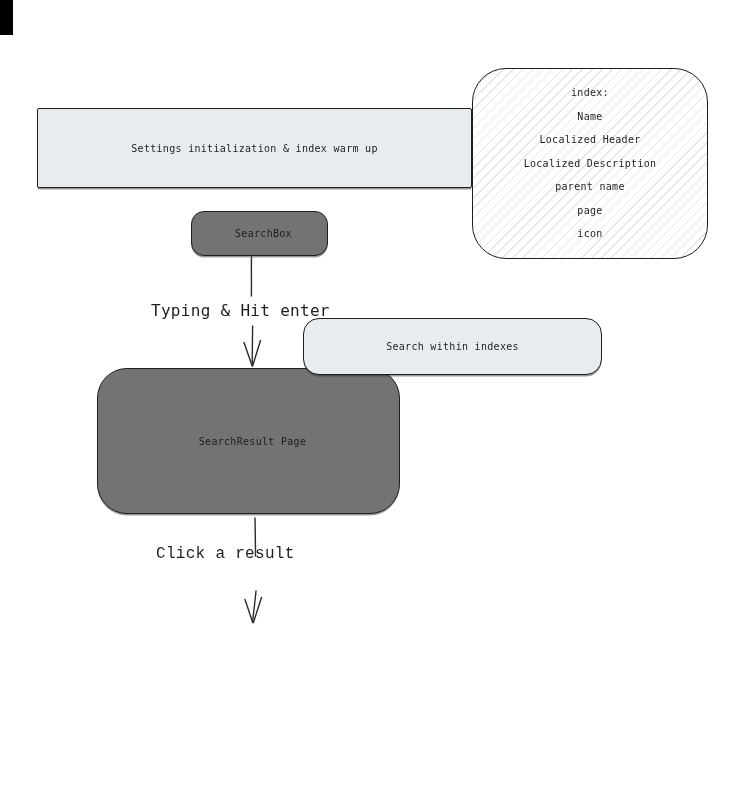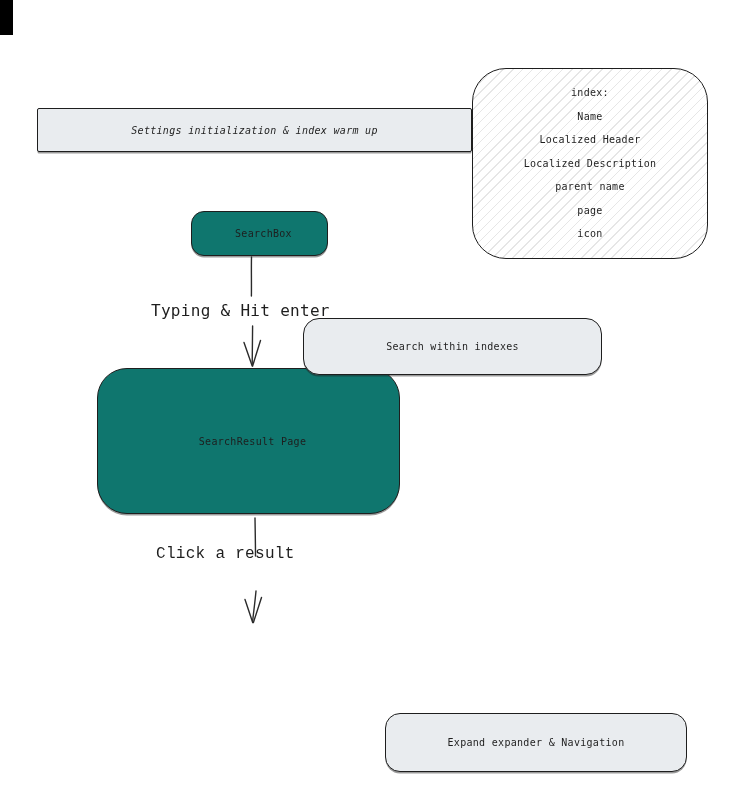--- a/index.html
+++ b/index.html
@@ -13,38 +13,38 @@
   }
   .node{
     position:absolute;
     box-sizing:border-box;
     border:1.7px solid #1e1e1e;
     display:flex;align-items:center;justify-content:center;
     text-align:center;
     font-size:10px;letter-spacing:0.3px;line-height:1.3;
     box-shadow:0 2px 0 -0.5px rgba(30,30,30,0.45);
   }
-  .yellow{background:#0f766e;padding-left:8px;}
+  .yellow{background:#737373;padding-left:8px;}
   .gray{background:#e9ecef;}
   .hatch{
     background-color:#ffffff;
     background-image:repeating-linear-gradient(135deg,
       rgba(100,100,100,0.16) 0px, rgba(100,100,100,0.16) 1px,
       transparent 1px, transparent 7px);
   }
   .edge-label{
     position:absolute;
     font-size:16px;letter-spacing:0.3px;
     color:#1e1e1e;
     white-space:nowrap;
   }
   #mark-black{position:absolute;left:0;top:0;width:13px;height:35px;background:#000000;}
 
   
-  #node-settings-init { left:37px;  top:108px; width:435px; height:44px;  border-radius:2px;font-style:italic; }
+  #node-settings-init { left:37px;  top:108px; width:435px; height:80px;  border-radius:2px; }
   #note-index         { left:472px; top:68px;  width:236px; height:191px; border-radius:34px; box-shadow:none; z-index:2;}
   #node-searchbox     { left:191px; top:211px; width:137px; height:45px;  border-radius:13px; }
   #node-search-within { left:303px; top:318px; width:299px; height:57px;  border-radius:16px; z-index:3;}
   #node-searchresult  { left:97px;  top:368px; width:303px; height:146px; border-radius:30px; z-index:2;}
   #node-settingspage  { left:110px; top:624px; width:298px; height:148px; border-radius:34px; z-index:2;}
   #node-expand        { left:385px; top:713px; width:302px; height:59px;  border-radius:15px; z-index:3;}
 
   #edge-label-typing  { left:151px; top:301px; width:200px; }
   #edge-label-click   { left:156px; top:545px; width:200px;font-family:Liberation Mono, monospace; }
 
@@ -88,23 +88,20 @@
 
   <div class="node yellow" id="node-searchresult">
     <span>SearchResult Page</span>
   </div>
 
   <div class="edge-label" id="edge-label-click">
     <span>Click a result</span>
   </div>
 
 
-  <div class="node gray" id="node-expand">
-    <span>Expand expander &amp; Navigation</span>
-  </div>
 
   <svg id="arrows" width="750" height="806" viewBox="0 0 750 806" fill="none" stroke="#2b2b2b" stroke-width="1.4" stroke-linecap="round">
 
     <path d="M251.5,257 C251.2,270 251.6,284 251.4,296"></path>
     <path d="M252.6,326 C252.4,340 252.3,353 252.2,364.5"></path>
     <path d="M244,342.5 L252.2,366"></path>
     <path d="M260.5,340.5 L252.6,366"></path>
 
     <path d="M255,518 C255.2,531 255.5,545 255.5,556"></path>
     <path d="M256,591 C255,602 253.5,613 252.7,620.5"></path>

